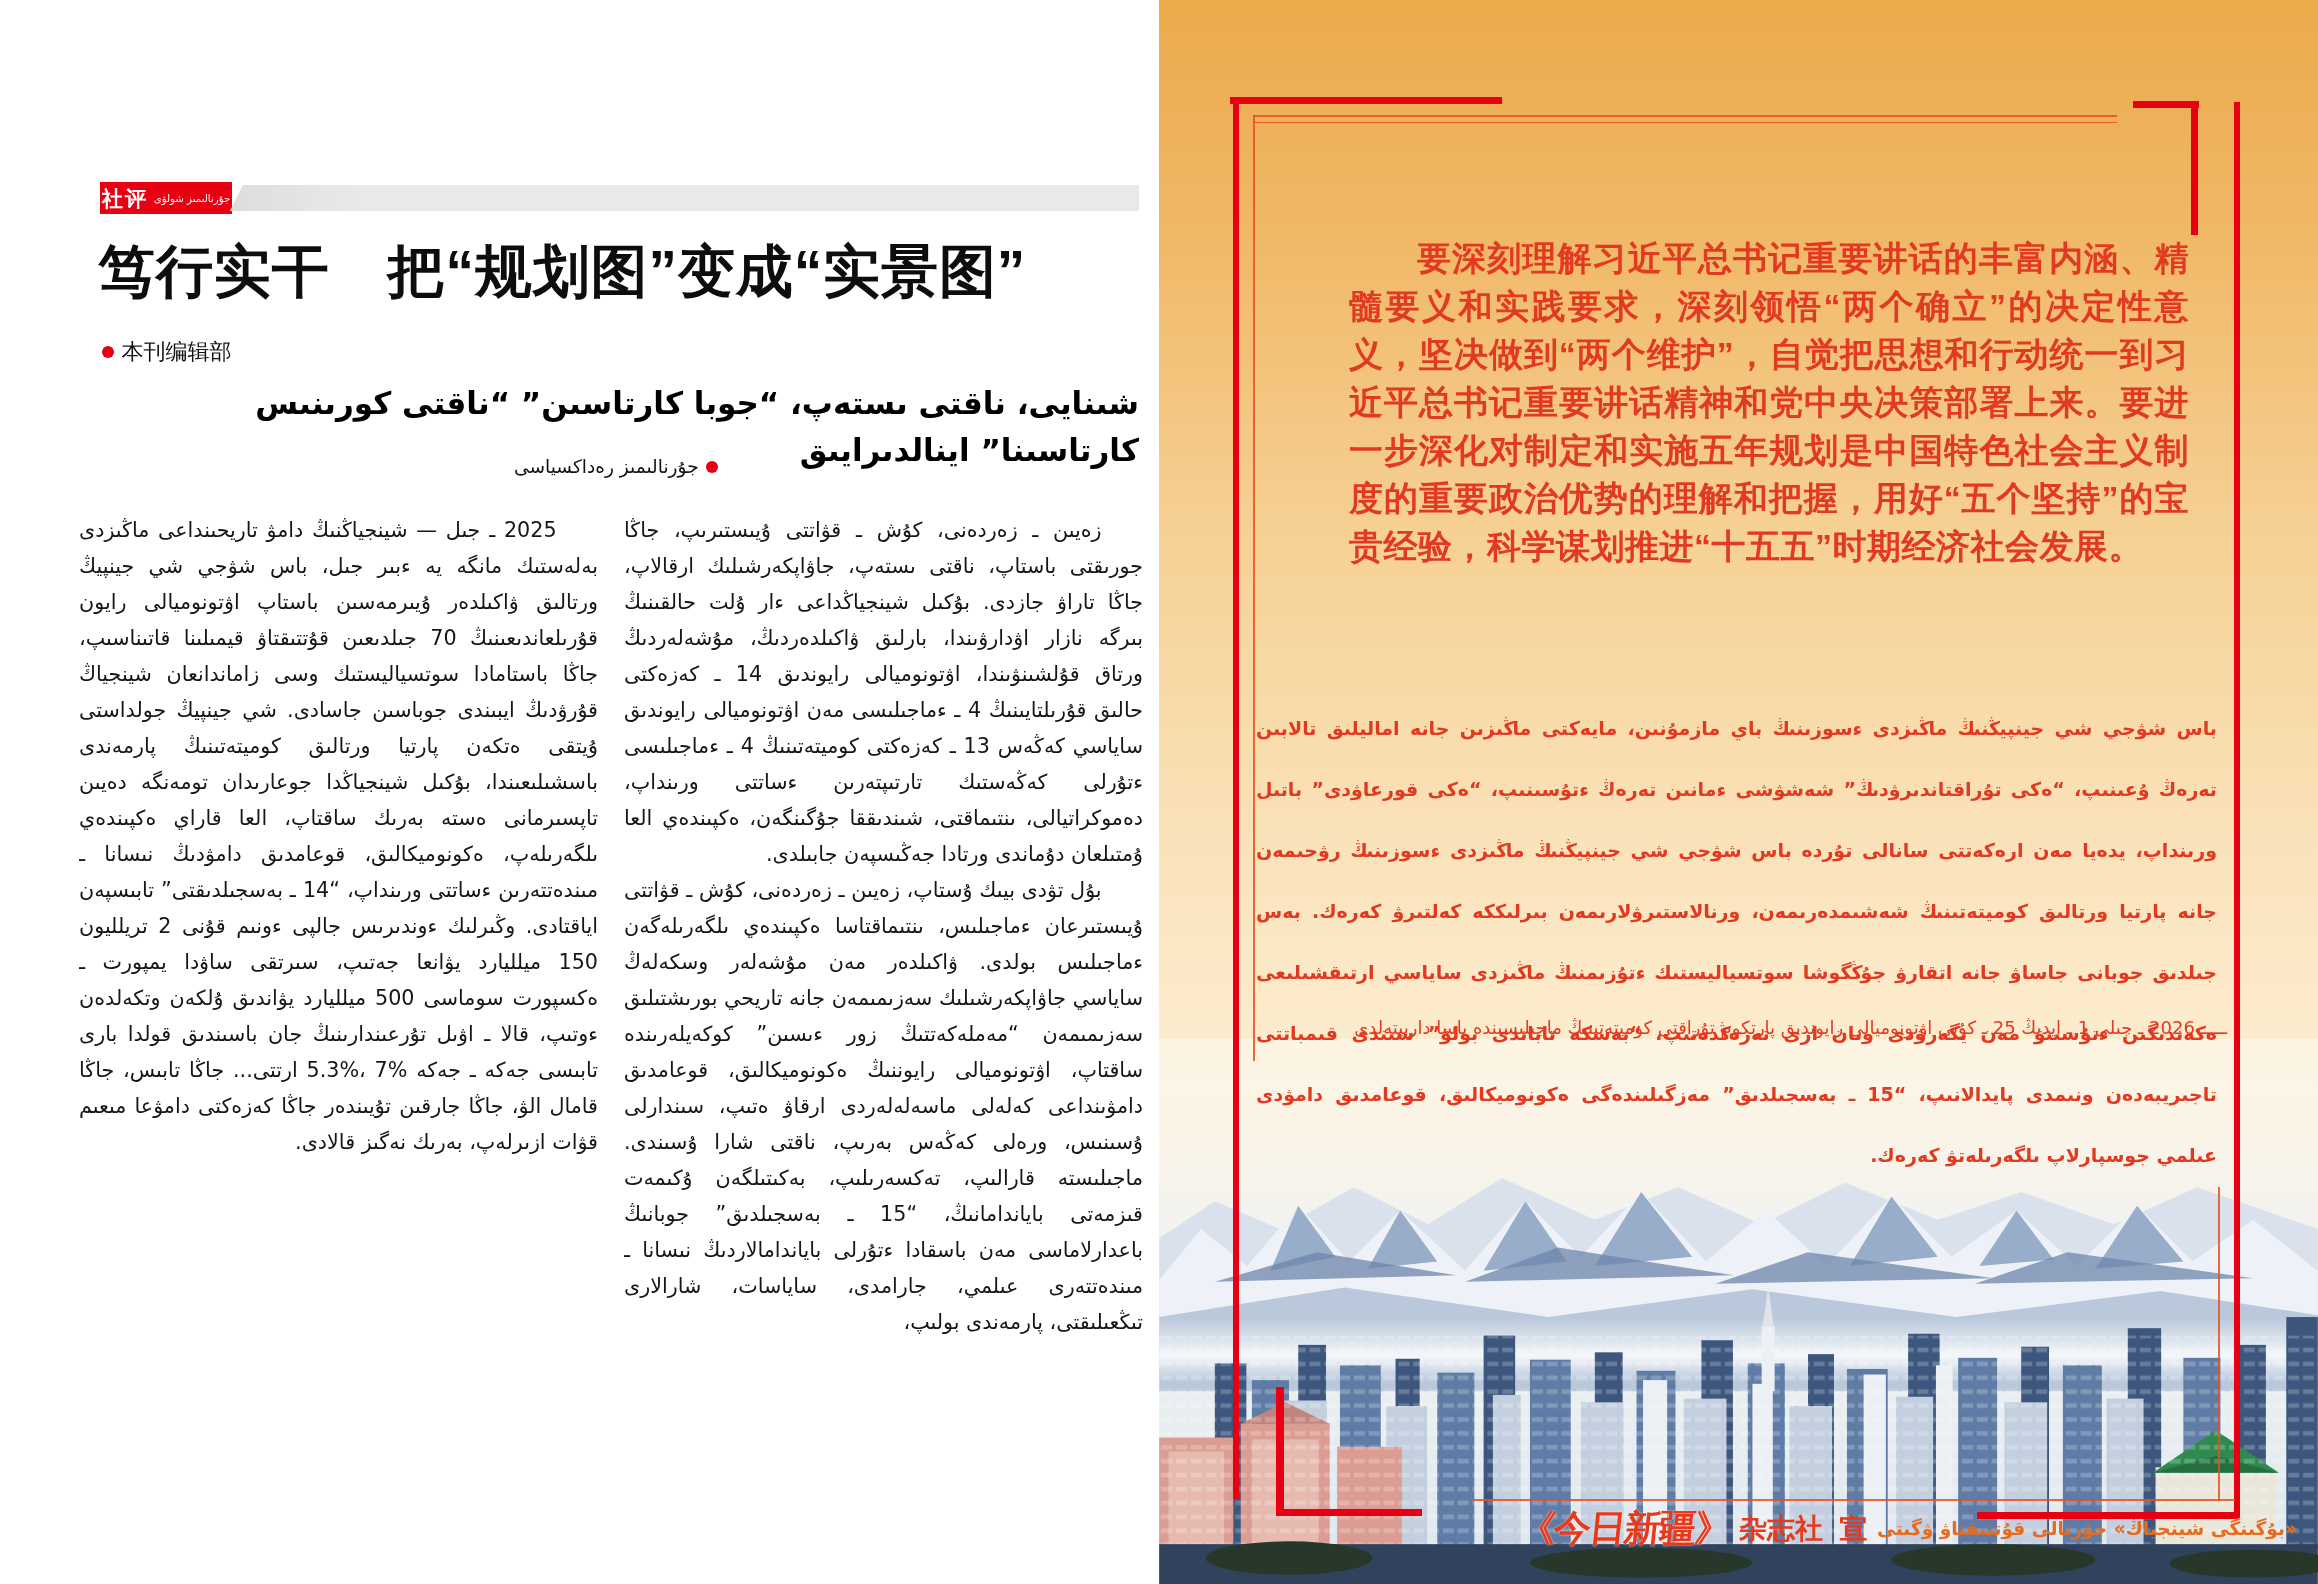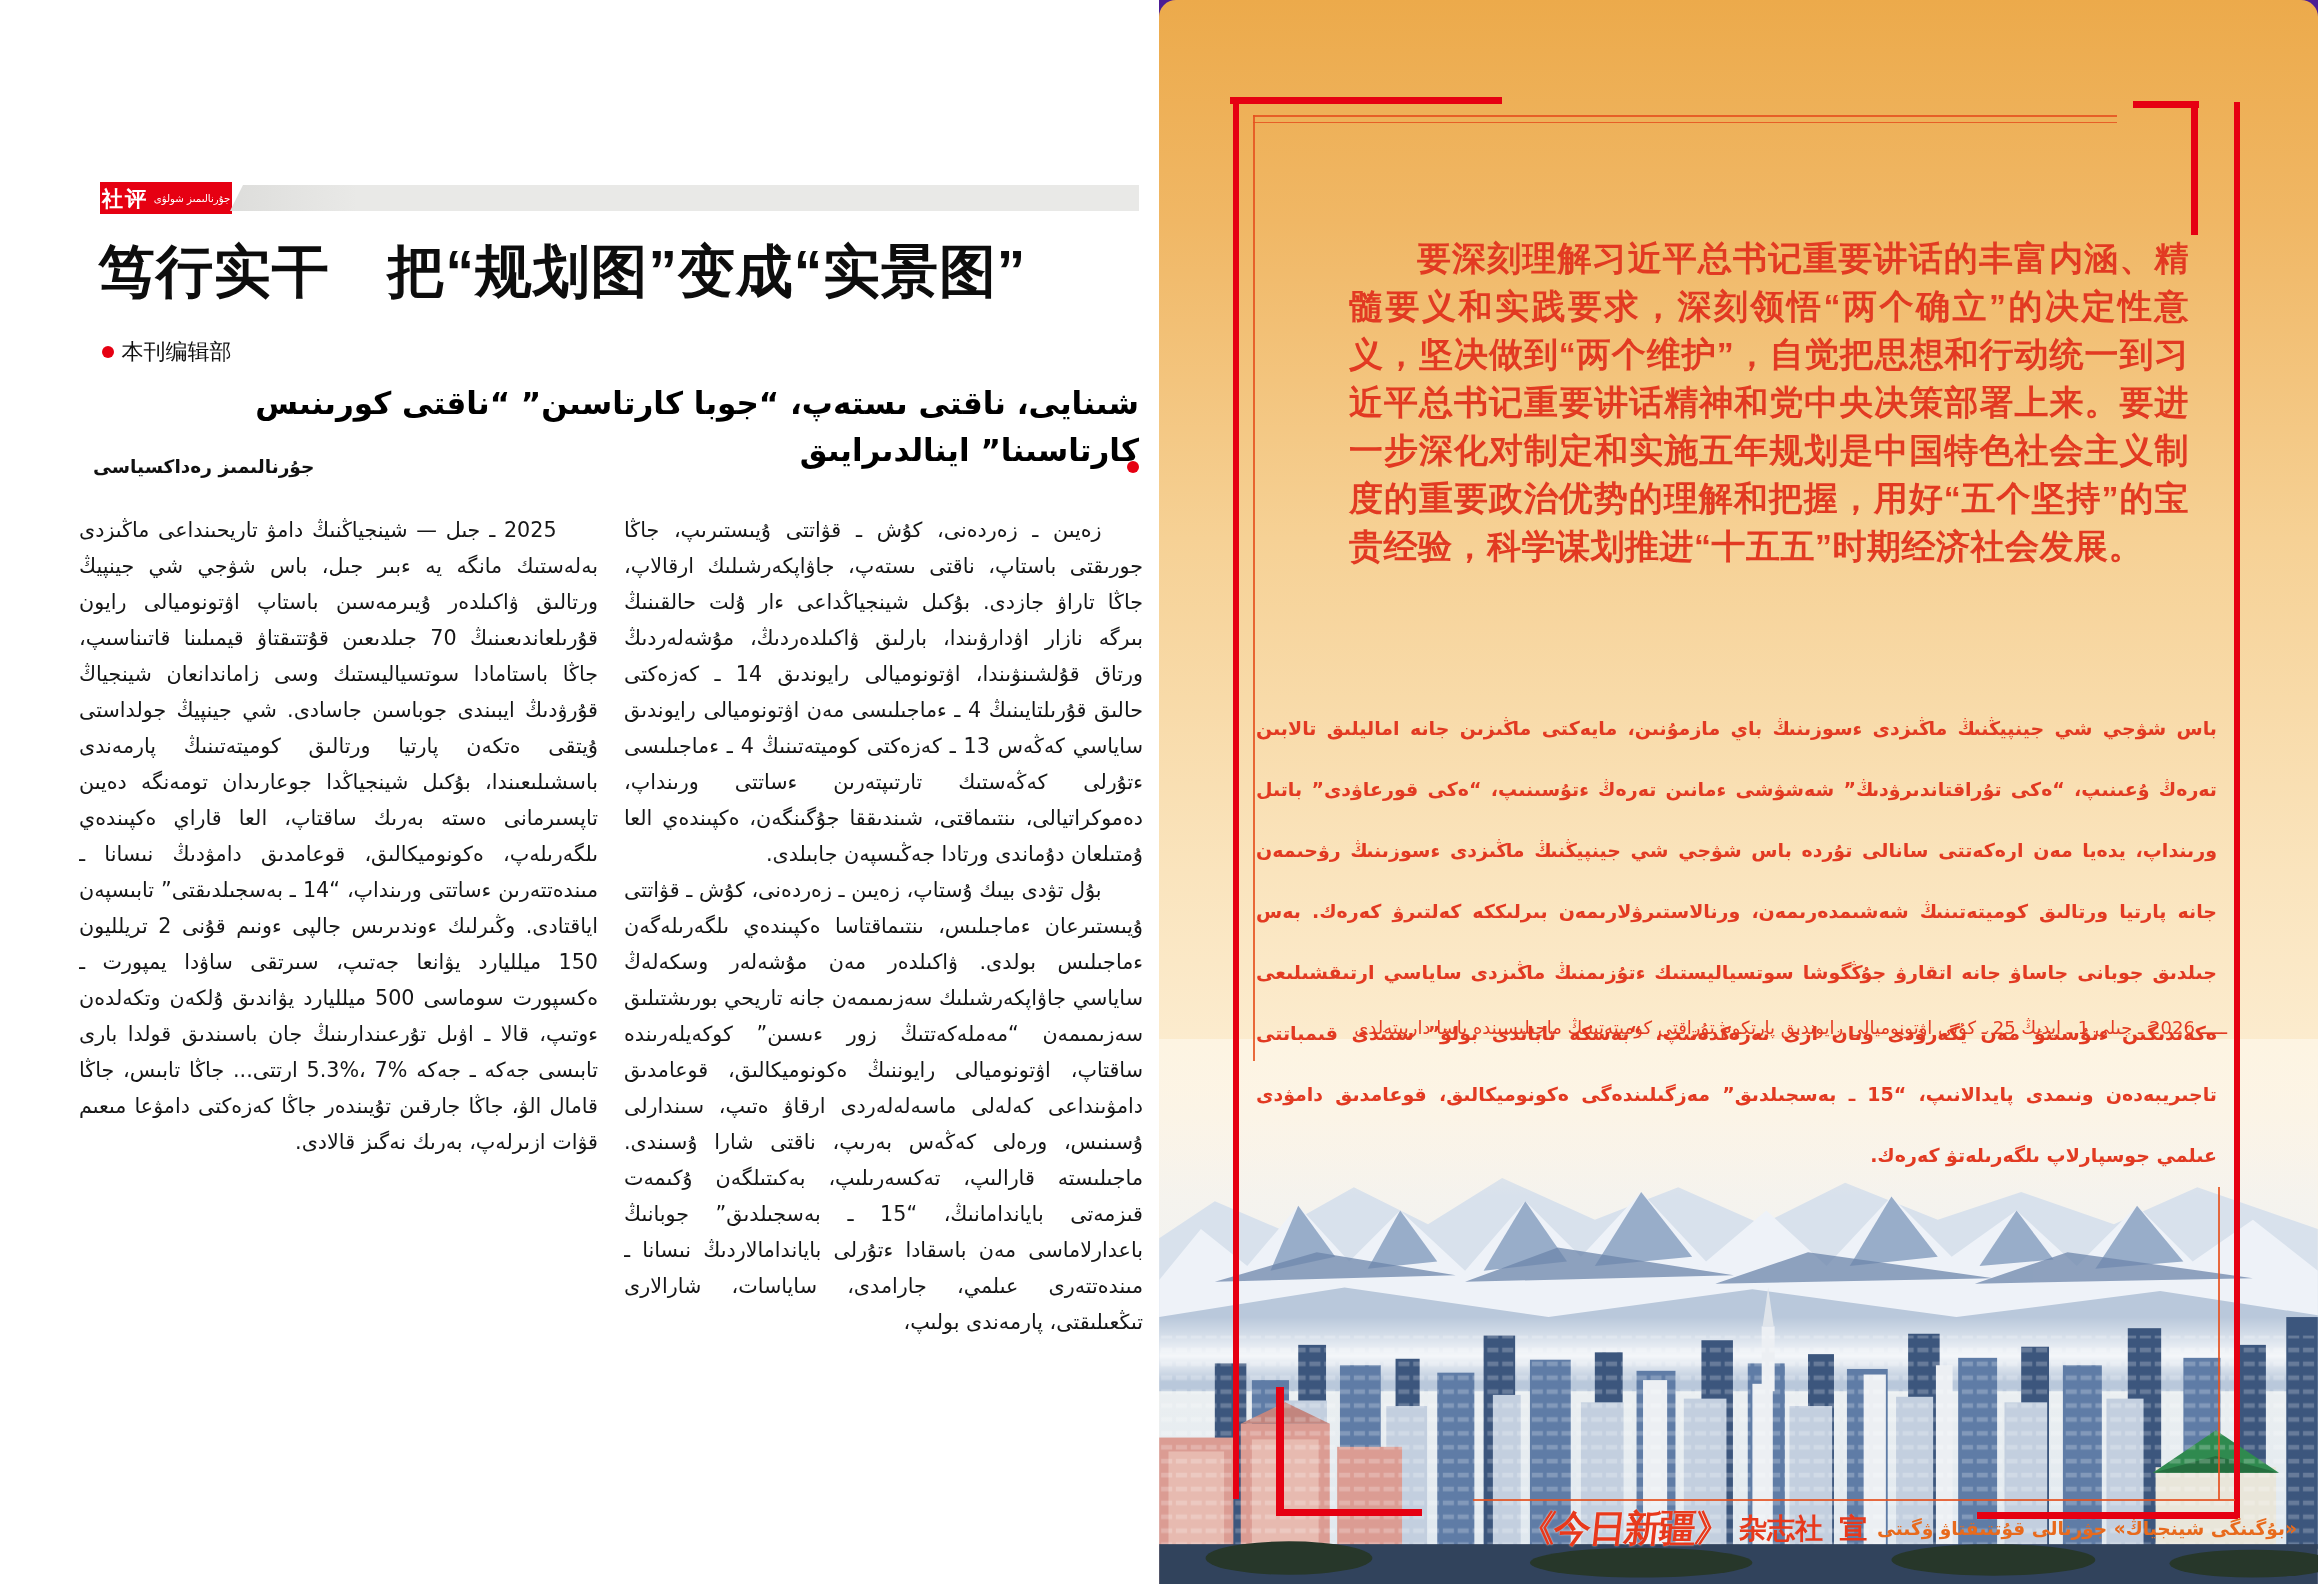--- a/index.html
+++ b/index.html
@@ -26,34 +26,33 @@
     font-family:"Liberation Sans","DejaVu Sans",sans-serif;
     font-size:57px;line-height:1.25;font-weight:900;color:#0d0d0d;letter-spacing:0.9px;white-space:nowrap;
   }
   .byline{position:absolute;display:flex;align-items:center;gap:7.4px;color:#111;}
   .byline-zh{left:102px;top:337px;font-size:22px;font-family:"Liberation Sans",sans-serif;}
   .red-dot{width:12px;height:12px;border-radius:50%;background:#e60012;flex:0 0 auto;}
   .kz-headline{
     position:absolute;left:93px;top:380px;width:1046px;direction:rtl;text-align:right;
     font-size:31px;font-weight:700;color:#000;line-height:1.5;
   }
-  .byline-kz{left:93px;top:456px;width:1046px;direction:rtl;justify-content:space-between;font-size:18.6px;font-weight:700;}
+  .byline-kz{left:93px;top:456px;width:1046px;direction:rtl;justify-content:center;font-size:18.6px;font-weight:400;}
   .body-cols{
     position:absolute;left:79px;top:512px;width:1064px;height:991px;
     display:flex;direction:rtl;gap:26px;
   }
   .col{flex:1 1 0;direction:rtl;text-align:justify;color:#161616;
     font-size:20.7px;line-height:36px;overflow:hidden;}
   .col p{margin:0;}
   .col p.indent{text-indent:2em;}
   
   #page-right{
     position:absolute;left:1159px;top:0;width:1159px;height:1584px;
     background:linear-gradient(180deg,#ecaa4b 0%,#f0b765 14%,#f6d195 34%,#fae4bd 55%,#fdf0d8 72%,#fdf6ea 84%);
-    border-radius:17px;
   }
   .photo-wrap{position:absolute;left:0;top:1039px;width:1159px;height:545px;}
   .photo-wrap svg{display:block;}
   
   .rl{position:absolute;background:#e60012;}
   .rl-thin{background:#e5511f;opacity:.85;}
   .quote-zh{
     position:absolute;left:190px;top:234px;width:840px;
     color:#e23a22;font-size:34px;line-height:48px;font-weight:700;
     font-family:"Liberation Sans","DejaVu Sans",sans-serif;

